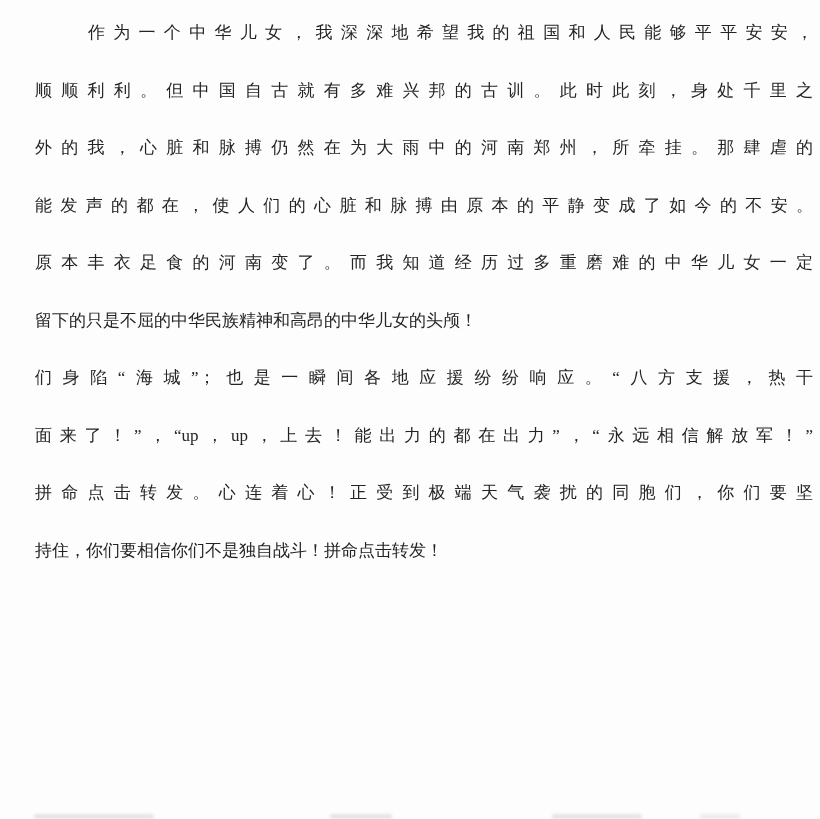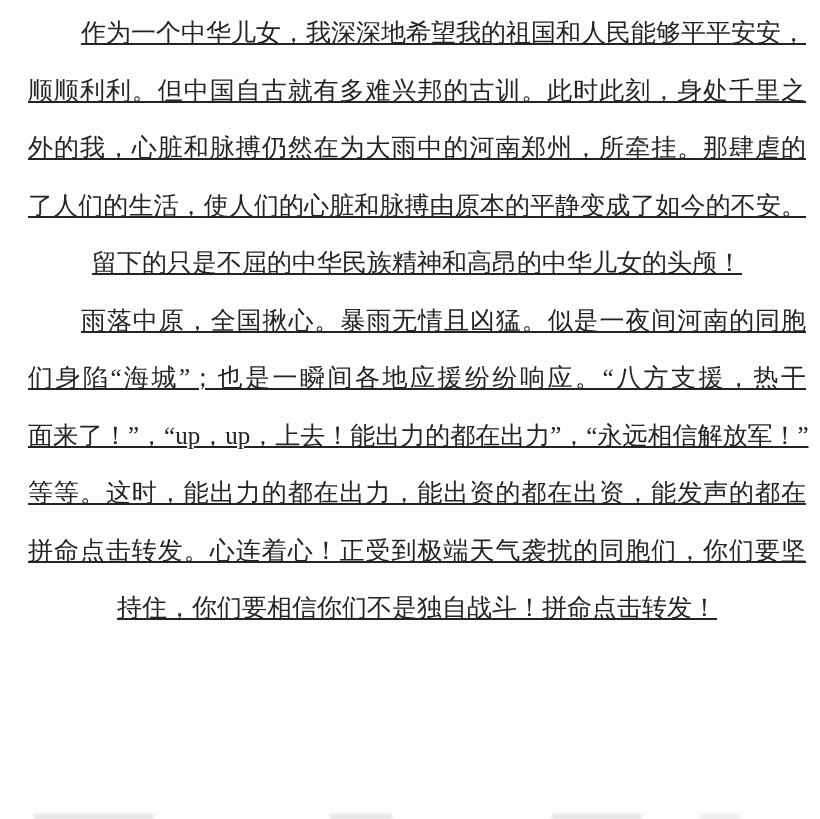--- a/index.html
+++ b/index.html
@@ -11,31 +11,30 @@
     position: relative;
     width: 820px;
     height: 819px;
     background: #fdfdfd;
     overflow: hidden;
     font-family: "Liberation Serif", "DejaVu Serif", serif;
   }
   .text-body {
     position: absolute;
     top: 4px;
-    left: 28px;
+    left: 35px;
     width: 778px;
     color: #242424;
-    font-size: 25px;
-    text-decoration: underline;
+    font-size: 17px;
   }
   .line {
     height: 57.5px;
     line-height: 57.5px;
     white-space: nowrap;
-    text-align: center;
+    text-align: left;
   }
   .line.just {
     text-align: justify;
     text-align-last: justify;
   }
   .line.indent {
     text-indent: 53px;
   }
   
   .remnant {
@@ -60,26 +59,25 @@
   .s4 { left: 700px; width: 40px;  opacity: 0.3; }
 </style>
 </head>
 <body>
 
 <div class="page" style="background: rgb(253, 253, 253);">
   <div class="text-body" id="text-body" style="color: rgb(36, 36, 36);">
       <div class="line just indent">作为一个中华儿女，我深深地希望我的祖国和人民能够平平安安，</div>
       <div class="line just">顺顺利利。但中国自古就有多难兴邦的古训。此时此刻，身处千里之</div>
       <div class="line just">外的我，心脏和脉搏仍然在为大雨中的河南郑州，所牵挂。那肆虐的</div>
-      <div class="line just">了人们的生活，使人们的心脏和脉搏由原本的平静变成了如今的不安。</div>
+      <div class="line just">能发声的都在，使人们的心脏和脉搏由原本的平静变成了如今的不安。</div>
+      <div class="line just">原本丰衣足食的河南变了。而我知道经历过多重磨难的中华儿女一定</div>
       <div class="line">留下的只是不屈的中华民族精神和高昂的中华儿女的头颅！</div>
-      <div class="line just indent">雨落中原，全国揪心。暴雨无情且凶猛。似是一夜间河南的同胞</div>
       <div class="line just">们身陷“海城”；也是一瞬间各地应援纷纷响应。“八方支援，热干</div>
       <div class="line just">面来了！”，“up，up，上去！能出力的都在出力”，“永远相信解放军！”</div>
-      <div class="line just">等等。这时，能出力的都在出力，能出资的都在出资，能发声的都在</div>
       <div class="line just">拼命点击转发。心连着心！正受到极端天气袭扰的同胞们，你们要坚</div>
       <div class="line">持住，你们要相信你们不是独自战斗！拼命点击转发！</div>
     </div>
   <div class="remnant">
     <span class="smudge s1"></span>
     <span class="smudge s2"></span>
     <span class="smudge s3"></span>
     <span class="smudge s4"></span>
   </div>
 </div>

